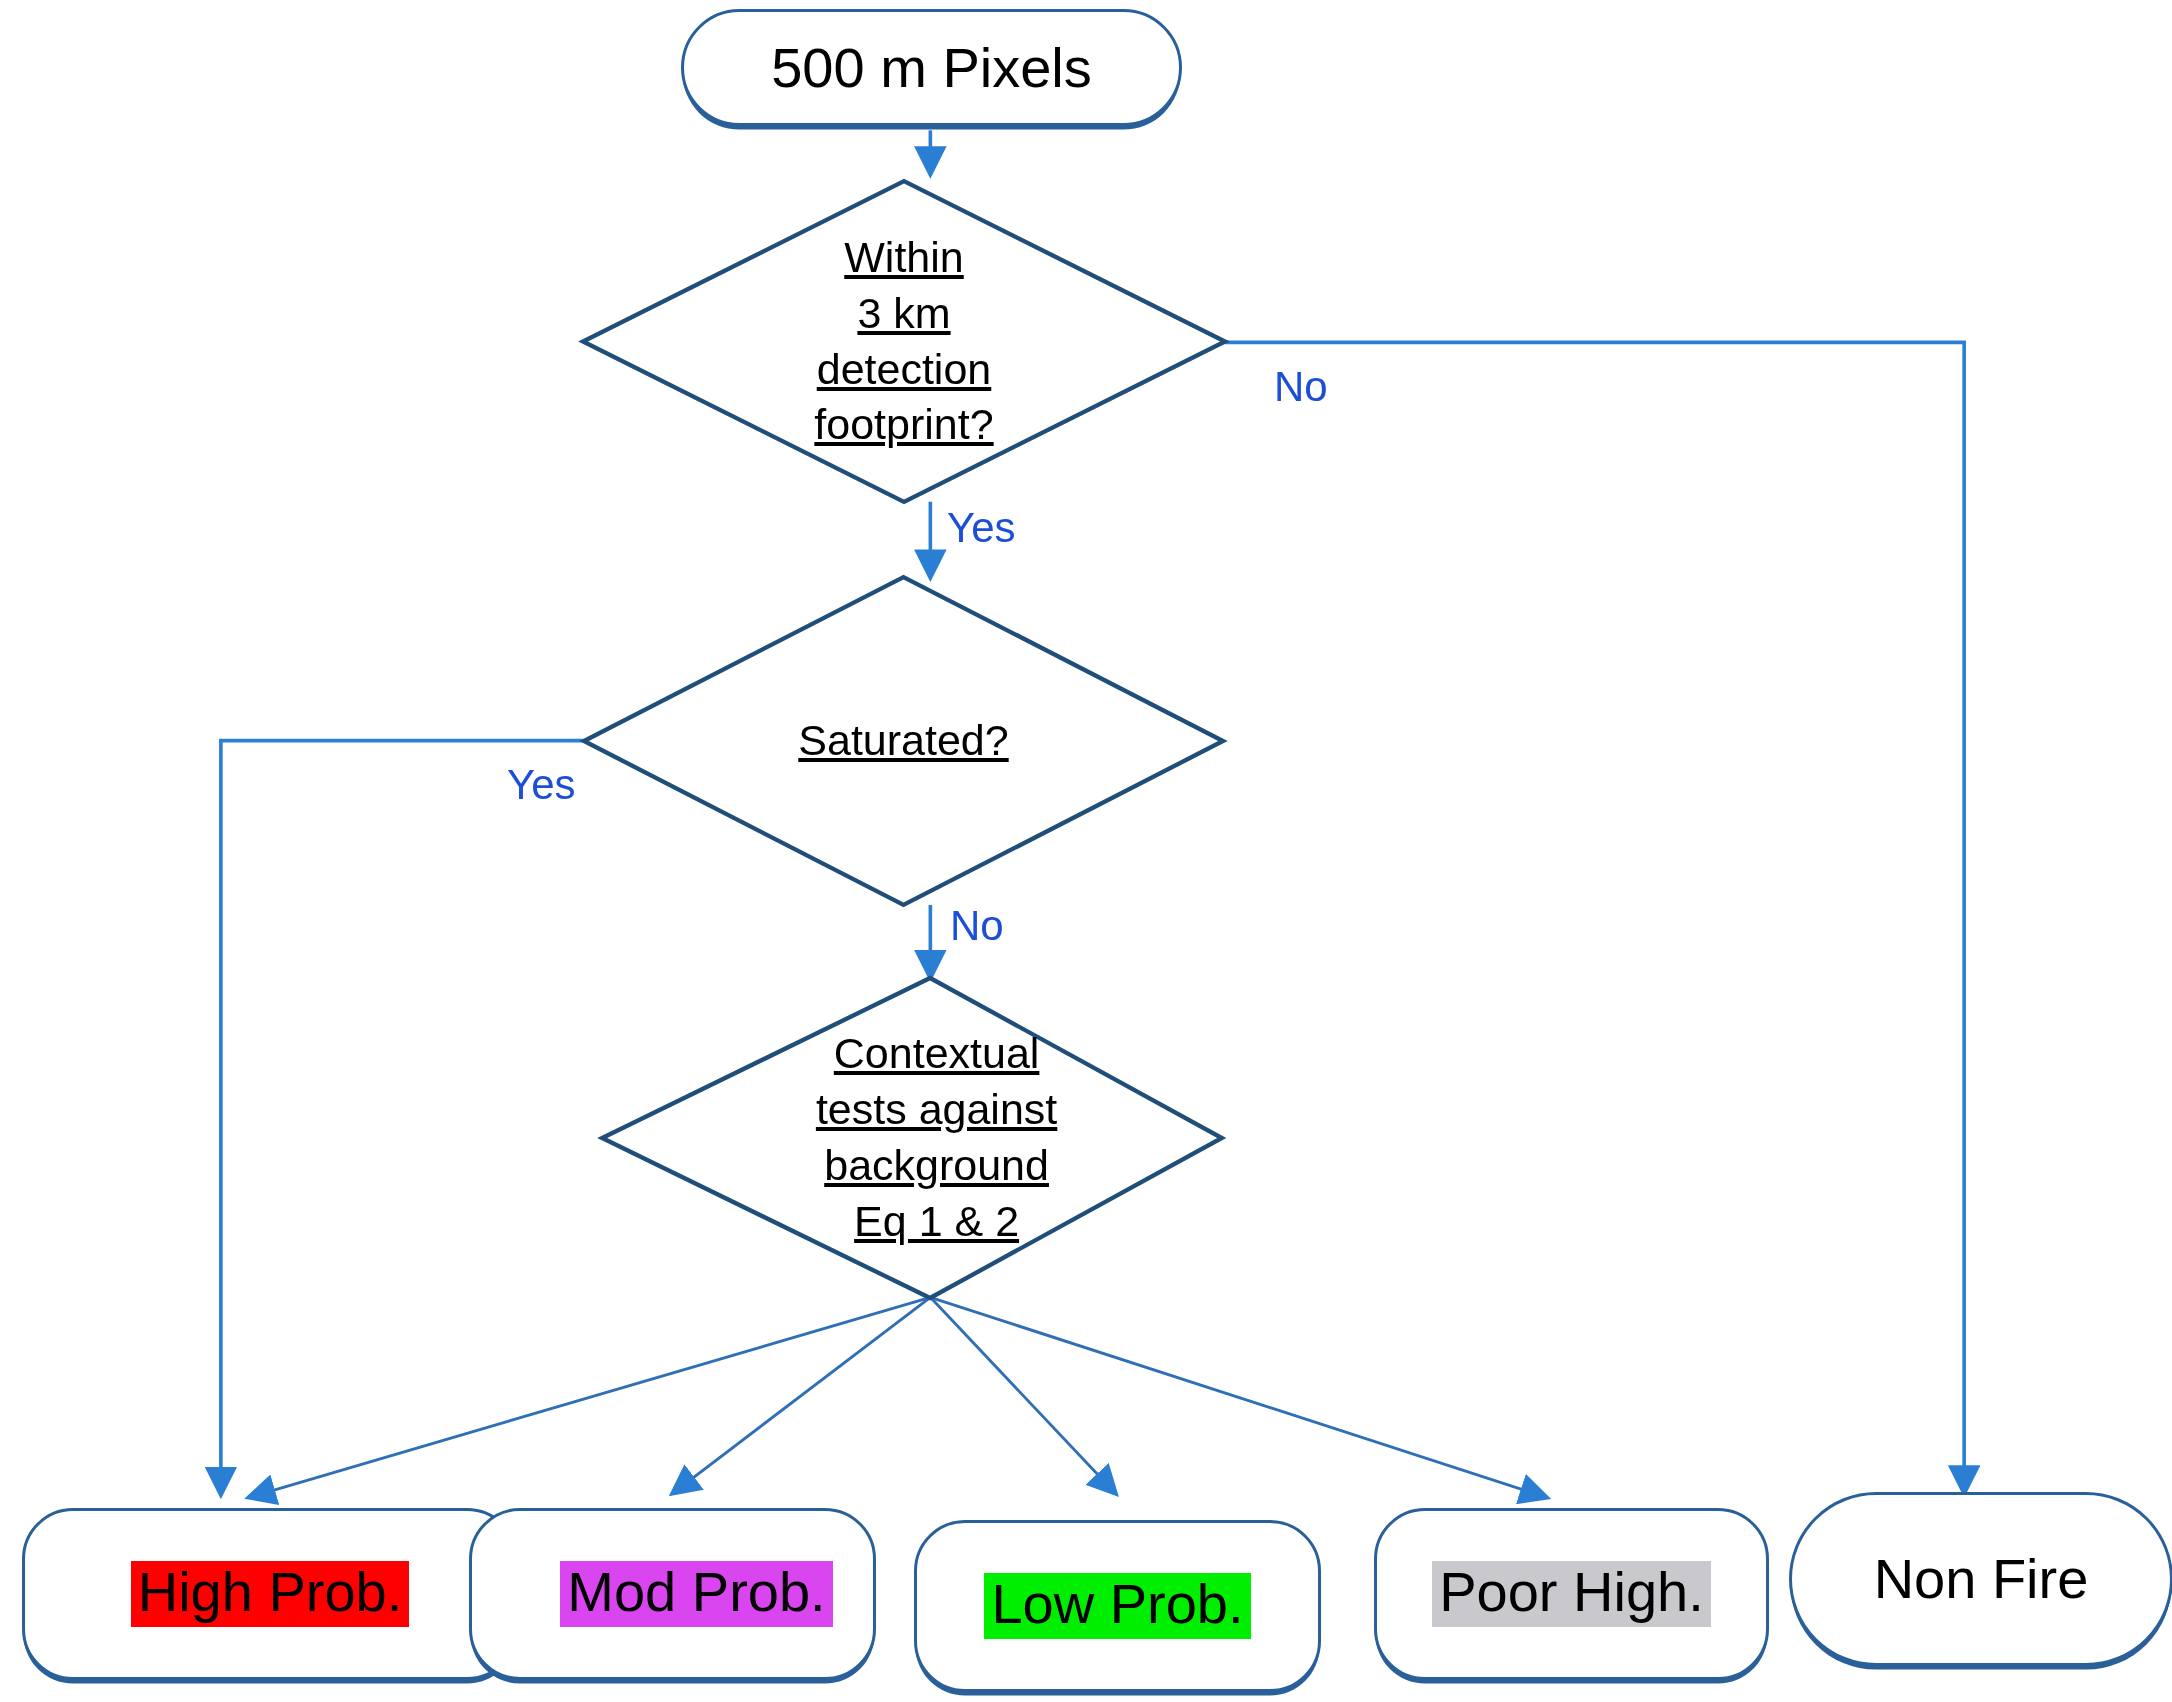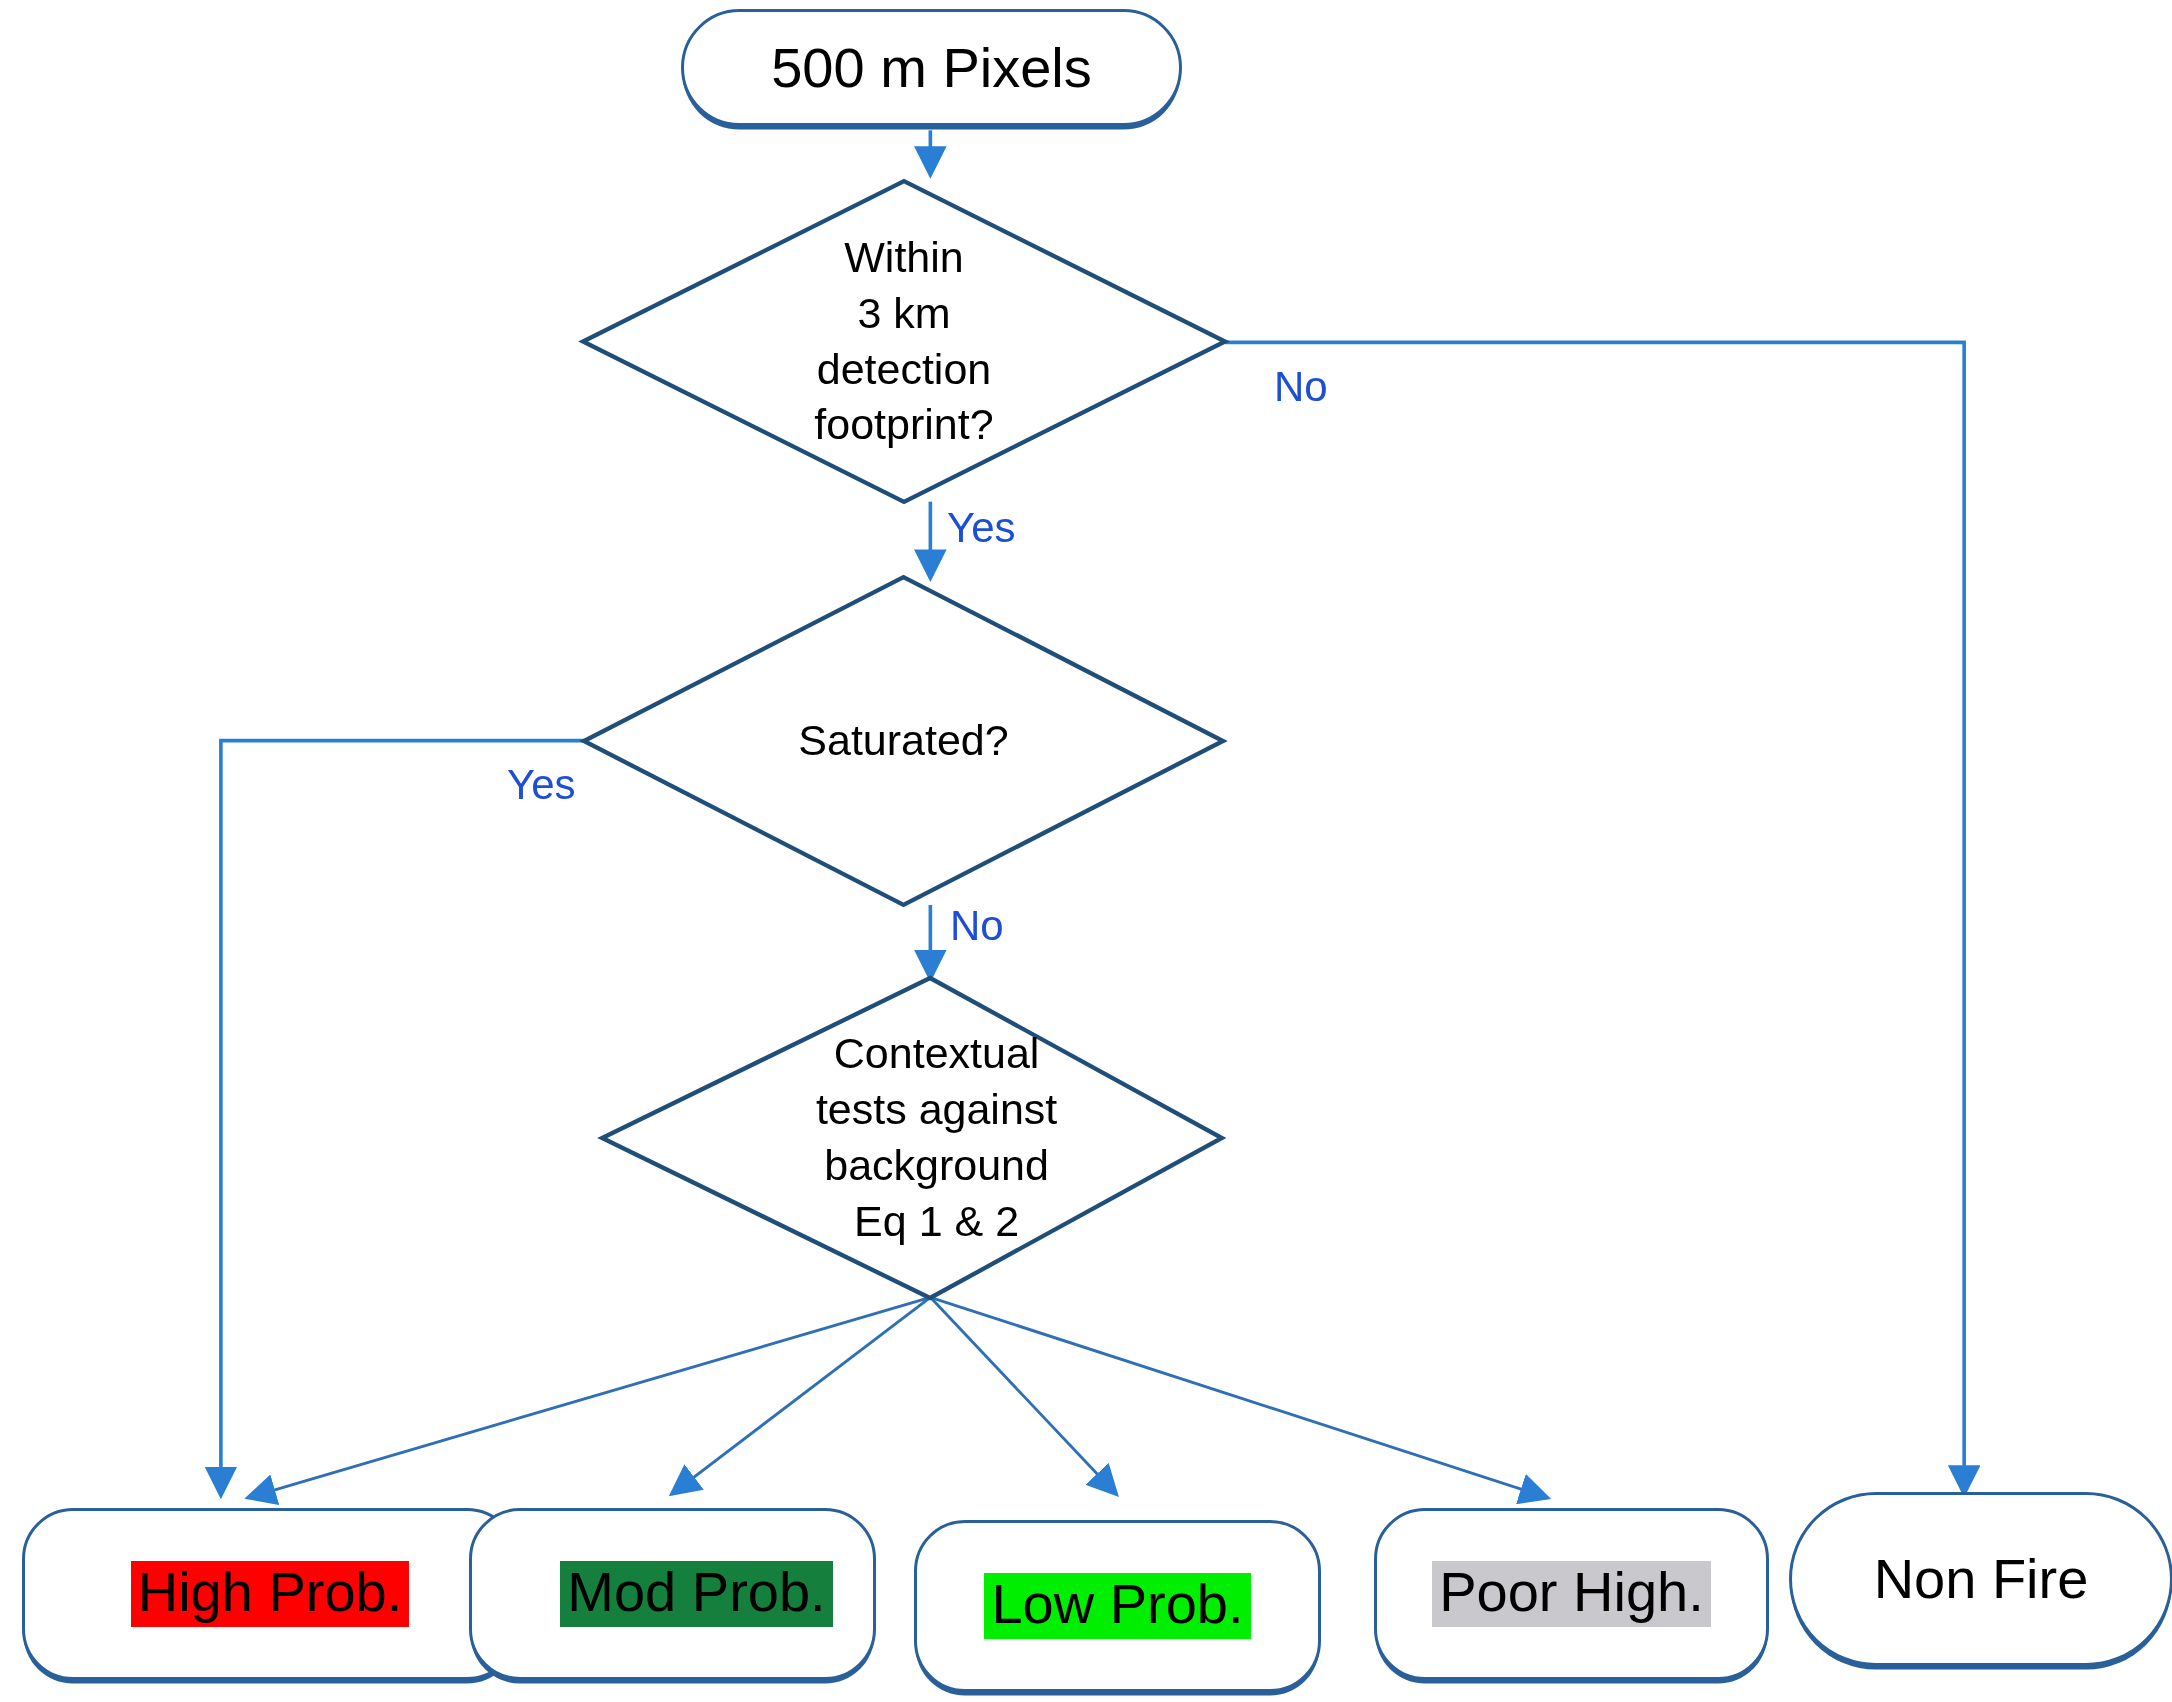--- a/index.html
+++ b/index.html
@@ -75,21 +75,21 @@
     display: flex;
     flex-direction: column;
     align-items: center;
     justify-content: center;
     text-align: center;
     font-size: 43px;
     color: #000;
     line-height: 1.30;
     pointer-events: none;
   }
-  .decision .dtext span { display: block; white-space: nowrap; }
+  .decision .dtext span { display: block; white-space: nowrap; text-decoration: underline; }
 
   
   .edge-label {
     position: absolute;
     font-size: 42px;
     color: #1d4ed8;
     line-height: 1;
     white-space: nowrap;
   }
 </style>
@@ -168,21 +168,21 @@
   </div>
 
   <div class="term small-rad" style="left:22px; top:1508px; width:496px; height:172px;">
     <span class="label">
       <span class="chip" id="chip0" style="background: rgb(255, 0, 0);">High Prob.</span>
     </span>
   </div>
 
   <div class="term small-rad" style="left:469px; top:1508px; width:407px; height:172px;">
     <span class="label">
-      <span class="chip" id="chip1" style="background: #15803d; margin-left: 48px;">Mod Prob.</span>
+      <span class="chip" id="chip1" style="background: #d946ef; margin-left: 48px;">Mod Prob.</span>
     </span>
   </div>
 
   <div class="term small-rad" style="left:914px; top:1508px; width:407px; height:172px;margin-top:12px;">
     <span class="label">
       <span class="chip" id="chip2" style="background: rgb(0, 238, 0);">Low Prob.</span>
     </span>
   </div>
 
   <div class="term small-rad" style="left:1374px; top:1508px; width:395px; height:172px;">

